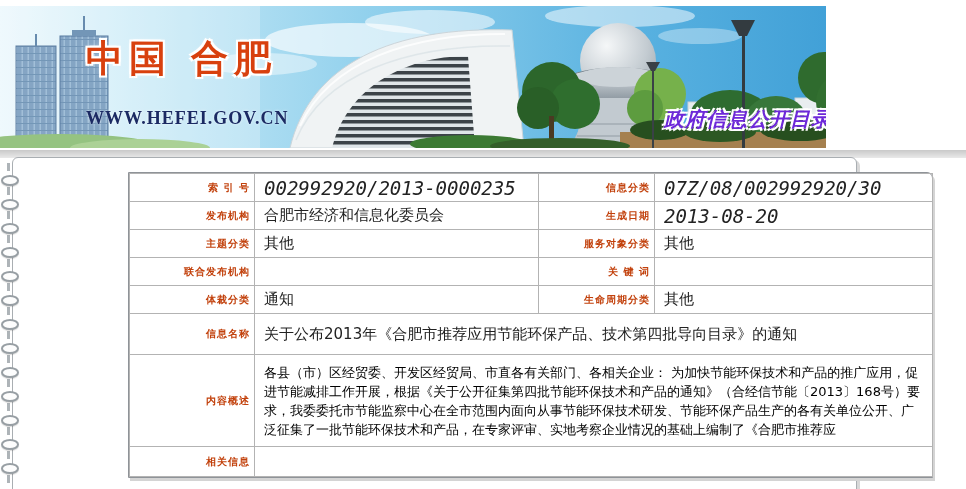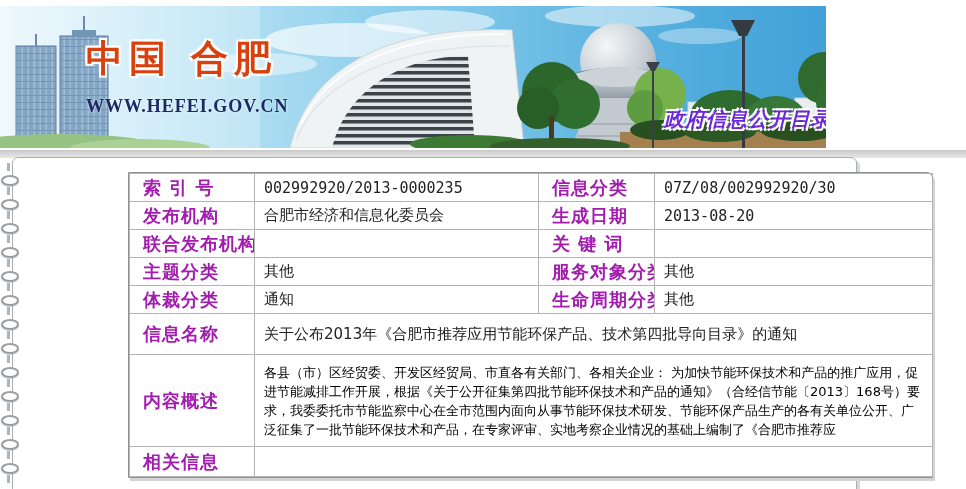--- a/index.html
+++ b/index.html
@@ -13,21 +13,21 @@
     position:absolute;left:0;top:6px;width:826px;height:142px;overflow:hidden;
     background:#9dd4ee;
   }
   .banner svg{position:absolute;left:0;top:0;}
   .logo-block{position:absolute;left:86px;top:28px;z-index:5;cursor:pointer;}
   .site-name{
     font-size:37px;font-weight:bold;letter-spacing:6px;color:#d8400e;
     text-shadow:-2px -2px 0 #fff,2px -2px 0 #fff,-2px 2px 0 #fff,2px 2px 0 #fff,0 0 5px #ffffffcc;
   }
   .site-url{
-    margin-top:12px;font-family:"Liberation Serif","DejaVu Serif",serif;
+    margin-top:24px;font-family:"Liberation Serif","DejaVu Serif",serif;
     font-size:18px;font-weight:bold;color:#1b2a63;letter-spacing:1px;
     text-shadow:0 0 3px #ffffffbb;
   }
   .banner-slogan{
     position:absolute;left:664px;top:100px;z-index:5;
     font-size:20px;font-weight:bold;font-style:italic;color:#6d28d9;letter-spacing:1px;
     text-shadow:-2px -2px 0 #fff,2px -2px 0 #fff,-2px 2px 0 #fff,2px 2px 0 #fff;
     white-space:nowrap;
   }
   
@@ -47,25 +47,25 @@
   
   .doc-table{
     position:absolute;left:128px;top:172px;width:803px;z-index:4;
     background:#fff;border:1px solid #8f9398;border-radius:0 6px 0 0;
     box-shadow:2px 3px 0 #d4d4d4;
   }
   table{border-collapse:collapse;table-layout:fixed;width:100%;}
   col.c1{width:125px;} col.c2{width:284px;} col.c3{width:116px;} col.c4{width:278px;}
   td{border:1px solid #b3b3b3;vertical-align:middle;overflow:hidden;}
   td.label{
-    font-size:18px;font-weight:bold;color:#a21caf;padding:0 4px 0 13px;
-    white-space:pre;letter-spacing:1px;
+    font-size:10px;font-weight:bold;color:#c2410c;padding:0 4px 0 13px;
+    white-space:pre;letter-spacing:1px;text-align:right;
   }
   td.value{font-size:15px;color:#222;padding:0 6px 0 9px;}
-  td.mono{font-family:"DejaVu Sans Mono","Liberation Mono",monospace;font-size:15px;}
+  td.mono{font-family:"DejaVu Sans Mono","Liberation Mono",monospace;font-size:19px;font-style:italic;}
   tr.r-std td{height:27px;}
   tr.r-name td{height:40px;}
   tr.r-summary td{height:82px;}
   tr.r-related td{height:29px;}
   td.summary-cell{line-height:19px;padding:5px 10px 4px 9px;font-size:13px;vertical-align:middle;}
 </style>
 </head>
 <body>
 
 <div class="banner">
@@ -208,32 +208,32 @@
         <td class="label">信息分类</td>
         <td class="value mono">07Z/08/002992920/30</td>
       </tr>
       <tr class="r-std">
         <td class="label">发布机构</td>
         <td class="value">合肥市经济和信息化委员会</td>
         <td class="label">生成日期</td>
         <td class="value mono">2013-08-20</td>
       </tr>
       <tr class="r-std">
+        <td class="label">主题分类</td>
+        <td class="value">其他</td>
+        <td class="label">服务对象分类</td>
+        <td class="value">其他</td>
+      </tr>
+      <tr class="r-std">
         <td class="label">联合发布机构</td>
         <td class="value"></td>
         <td class="label">关 键 词</td>
         <td class="value"></td>
       </tr>
       <tr class="r-std">
-        <td class="label">主题分类</td>
-        <td class="value">其他</td>
-        <td class="label">服务对象分类</td>
-        <td class="value">其他</td>
-      </tr>
-      <tr class="r-std">
         <td class="label">体裁分类</td>
         <td class="value">通知</td>
         <td class="label">生命周期分类</td>
         <td class="value">其他</td>
       </tr>
       <tr class="r-name">
         <td class="label">信息名称</td>
         <td class="value" colspan="3">关于公布2013年《合肥市推荐应用节能环保产品、技术第四批导向目录》的通知</td>
       </tr>
       <tr class="r-summary">

